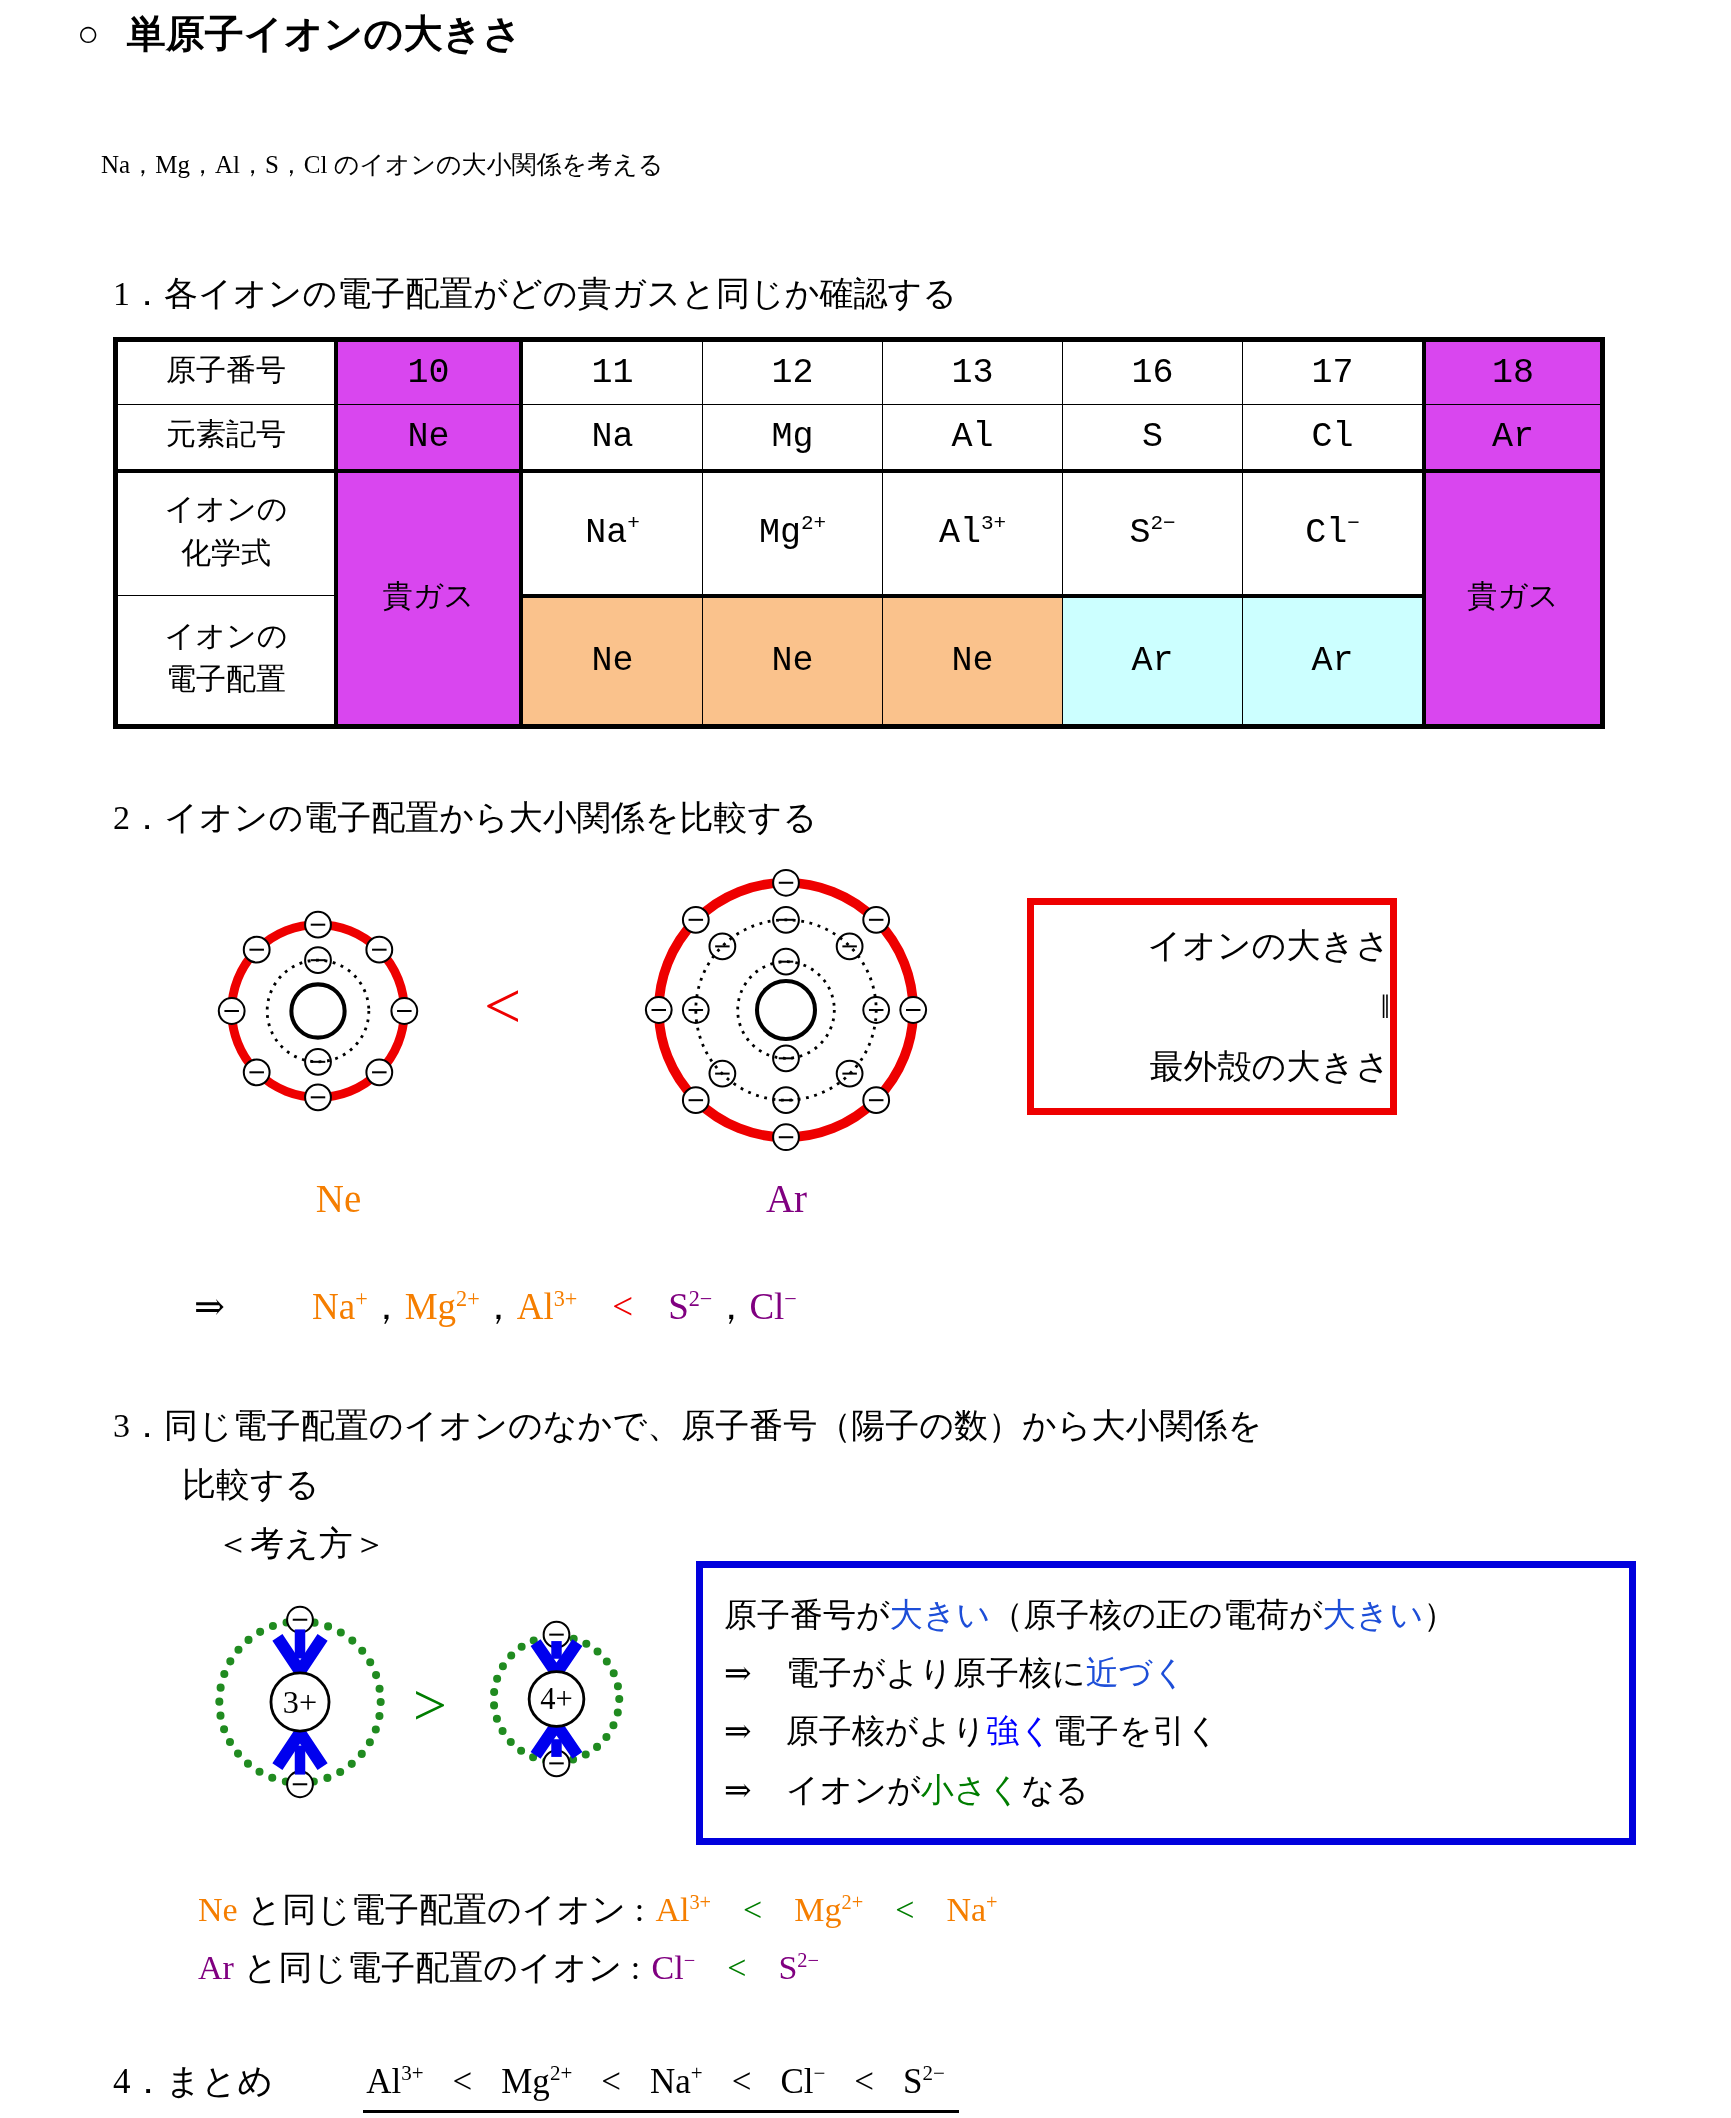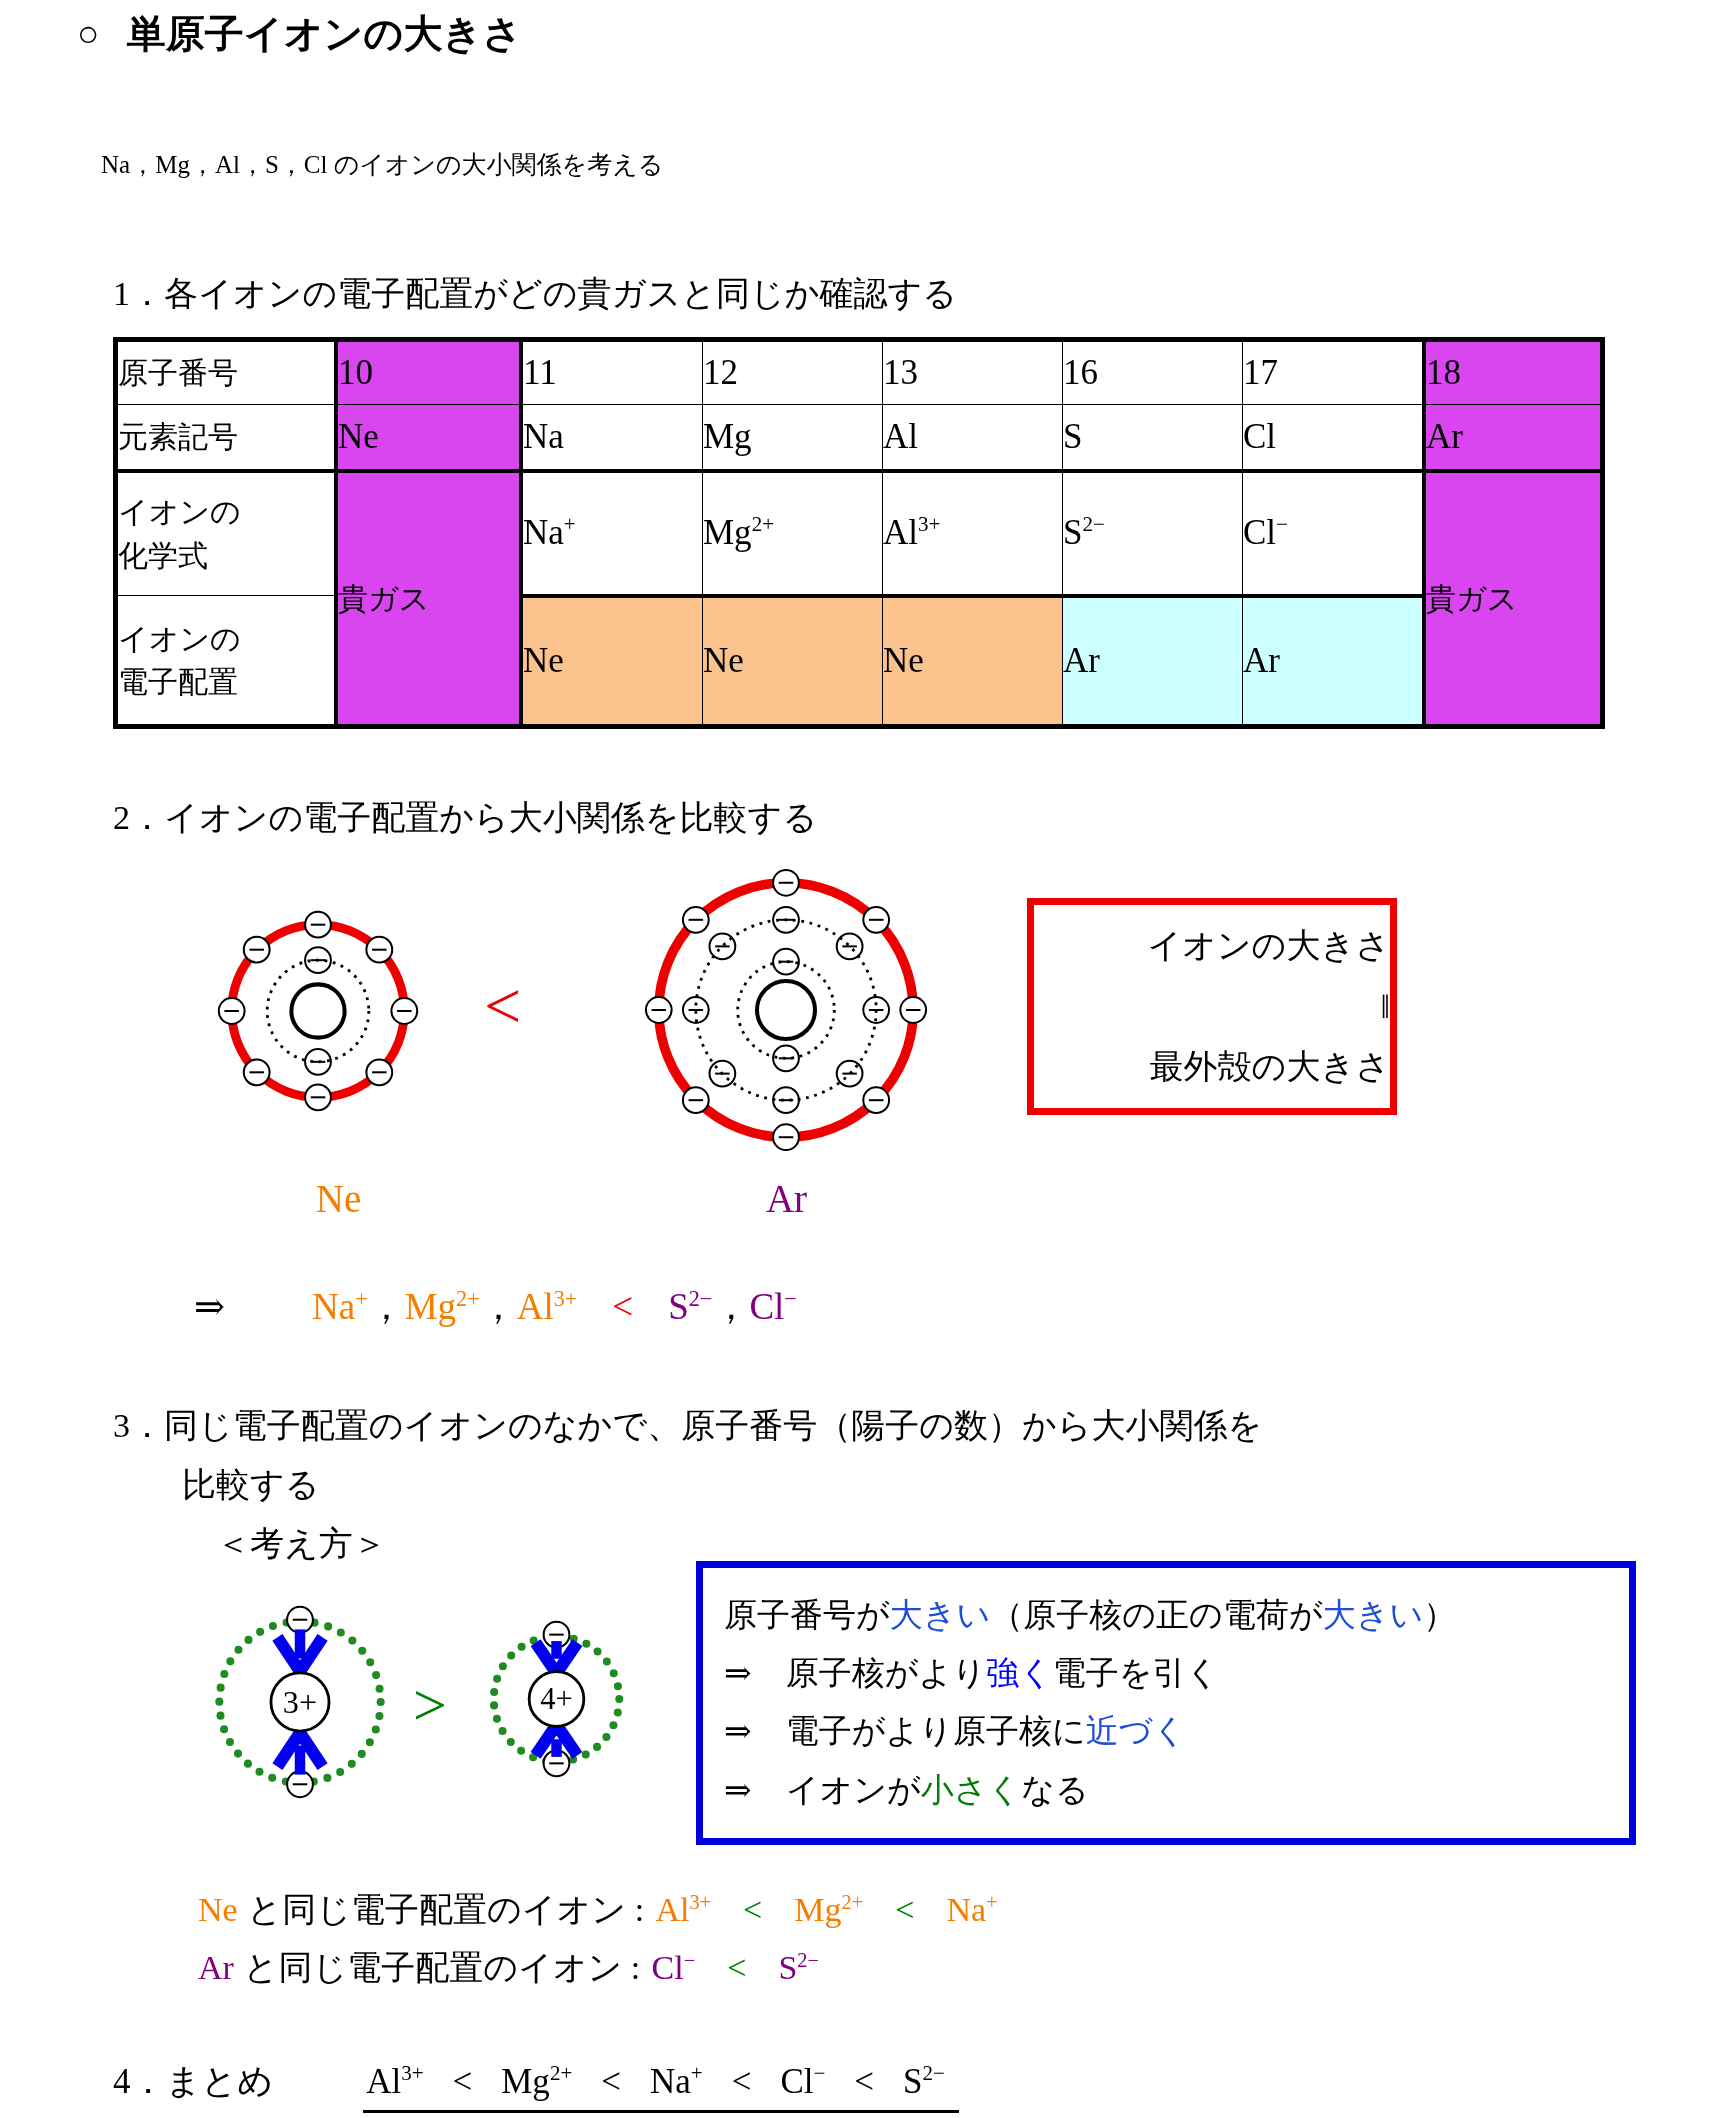--- a/index.html
+++ b/index.html
@@ -14,21 +14,21 @@
   .c-blue{color:#0000ff;}
   sup{font-size:0.60em;line-height:0;vertical-align:super;letter-spacing:0;}
   .title{left:77px;top:6.5px;font-size:39px;display:flex;align-items:center;gap:27.4px;}
   .title .marker{font-weight:400;font-size:37px;}
   .title .ttl{font-weight:700;}
   .intro{left:101px;top:148px;font-size:25px;}
   .h-num{left:113px;font-size:34px;}
   
   #t1{position:absolute;left:113px;top:337px;border-collapse:collapse;table-layout:fixed;
       width:1492px;font-size:35px;}
-  #t1 td{border:1.6px solid #000;text-align:left;vertical-align:middle;padding:0;overflow:hidden;}
+  #t1 td{border:1.6px solid #000;text-align:center;vertical-align:middle;padding:0;overflow:hidden;font-family:Liberation Mono, monospace;}
   #t1{border:5.6px solid #000;}
   #t1 .lab{font-size:30px;line-height:1.45;}
   .cg{background:#d946ef;}
   .co{background:#fac28c;}
   .cc{background:#ccffff;}
   .bL6{border-left-width:4.8px !important;}
   .bR6{border-right-width:4.8px !important;}
   .bB6{border-bottom-width:4.8px !important;}
   .bB5{border-bottom-width:4px !important;}
   
@@ -234,24 +234,24 @@
     </g>
     <circle cx="110" cy="130" r="34" fill="#ffffff" stroke="#000" stroke-width="3.5"></circle>
     <text x="110" y="143" text-anchor="middle" font-size="38">4+</text>
   </svg>
 
   <div class="abs bluebox">
     <div>
       <span>原子番号が</span><span class="c-magenta">大きい</span><span>（原子核の正の電荷が</span><span class="c-magenta">大きい</span><span>）</span>
     </div>
     <div>
+      <span class="darrow">⇒</span><span>電子がより原子核に</span><span class="c-magenta">近づく</span>
+    </div>
+    <div>
       <span class="darrow">⇒</span><span>原子核がより</span><span class="c-blue">強く</span><span>電子を引く</span>
-    </div>
-    <div>
-      <span class="darrow">⇒</span><span>電子がより原子核に</span><span class="c-magenta">近づく</span>
     </div>
     <div>
       <span class="darrow">⇒</span><span>イオンが</span><span class="c-green">小さく</span><span>なる</span>
     </div>
   </div>
 
   <div class="abs cmpline" style="top:1887px">
     <span class="c-orange">Ne</span>
     <span class="mid">と同じ電子配置のイオン :</span>
     <span class="c-orange"><span>Al</span><sup>3+</sup></span>

